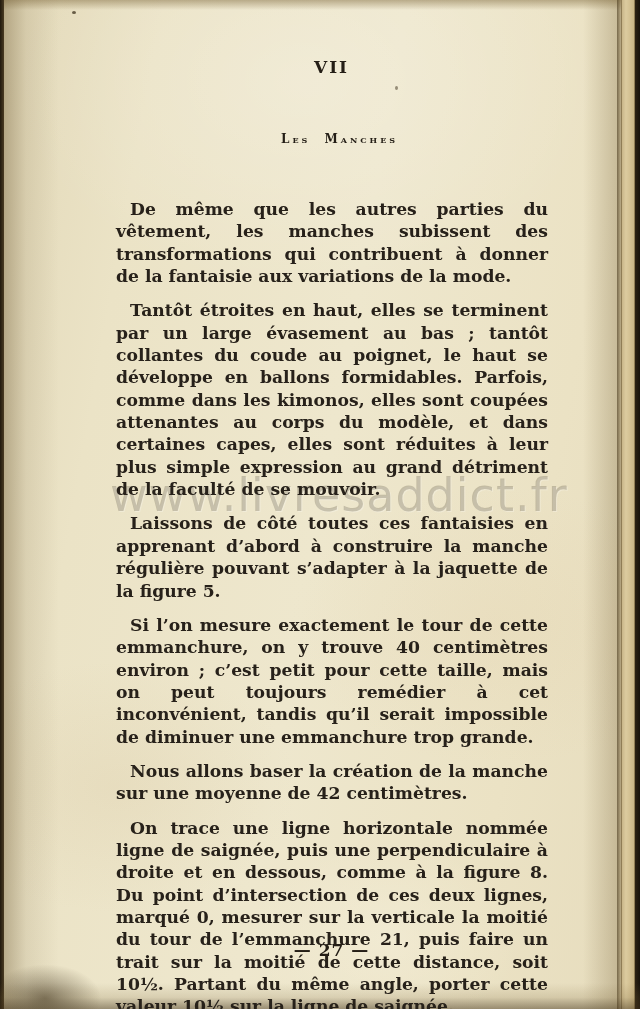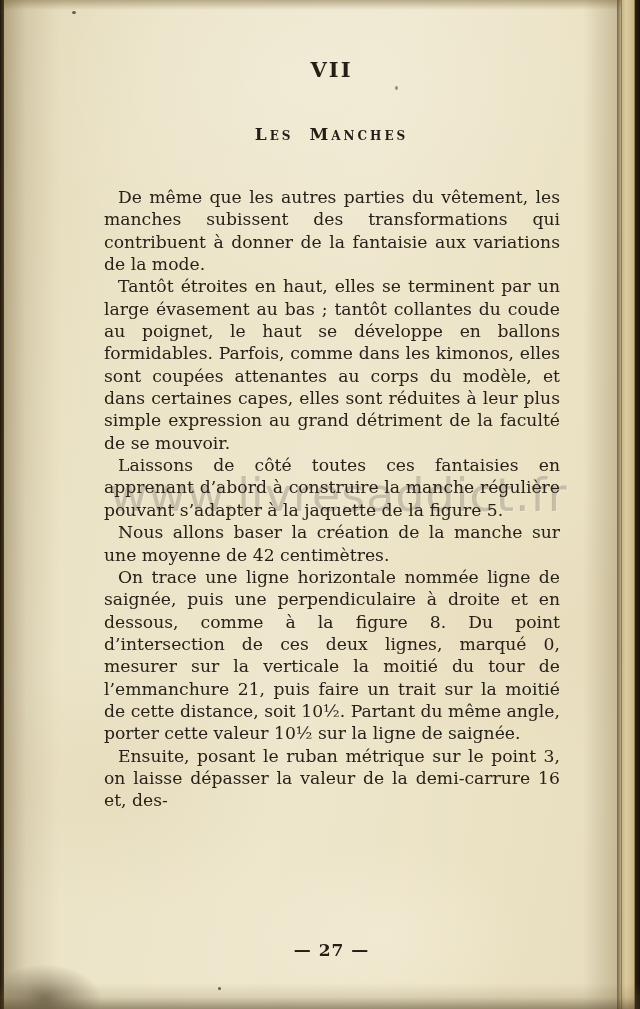--- a/index.html
+++ b/index.html
@@ -79,48 +79,49 @@
     text-shadow: 1px 1px 0 rgba(255,255,255,0.25);
     white-space: nowrap;
   }
 
   
   .chapter-num {
     position: absolute;
     left: 104px; top: 57px; width: 455px;
     margin: 0;
     text-align: center;
-    font-size: 21px;
+    font-size: 17px;
     font-weight: bold;
     letter-spacing: 2px;
     color: #241e16;
   }
   .chapter-title {
     position: absolute;
     left: 104px; top: 124px; width: 455px;
-    margin: 0;
+    margin: 8px;
     text-align: center;
     font-variant: small-caps;
-    font-size: 17px;
+    font-size: 12px;
     font-weight: bold;
     letter-spacing: 3px;
     word-spacing: 7px;
     color: #241e16;
   }
   .text-block {
     position: absolute;
     left: 104px; top: 186px; width: 456px;
     color: #27211a;
     font-size: 17.2px;
     line-height: 22.35px;
     text-align: justify;
   }
   .text-block p {
-    margin: 0;
+    margin: 12px;
     text-indent: 14px;
+    font-weight: bold;
   }
   .page-number {
     position: absolute;
     left: 104px; top: 940px; width: 455px;
     text-align: center;
     font-size: 17px;
     font-weight: bold;
     letter-spacing: 1px;
     color: #241e16;
   }
@@ -146,20 +147,21 @@
   <div class="watermark">www.livresaddict.fr</div>
 
   <h2 class="chapter-num">VII</h2>
 
   <h1 class="chapter-title">Les Manches</h1>
 
   <div class="text-block">
     <p>De même que les autres parties du vêtement, les manches subissent des transformations qui contribuent à donner de la fantaisie aux variations de la mode.</p>
     <p>Tantôt étroites en haut, elles se terminent par un large évasement au bas ; tantôt collantes du coude au poignet, le haut se développe en ballons formidables. Parfois, comme dans les kimonos, elles sont coupées attenantes au corps du modèle, et dans certaines capes, elles sont réduites à leur plus simple expression au grand détriment de la faculté de se mouvoir.</p>
     <p>Laissons de côté toutes ces fantaisies en apprenant d’abord à construire la manche régulière pouvant s’adapter à la jaquette de la figure 5.</p>
+    <p>Si l’on mesure exactement le tour de cette emmanchure, on y trouve 40 centimètres environ ; c’est petit pour cette taille, mais on peut toujours remédier à cet inconvénient, tandis qu’il serait impossible de diminuer une emmanchure trop grande.</p>
     <p>Nous allons baser la création de la manche sur une moyenne de 42 centimètres.</p>
     <p>On trace une ligne horizontale nommée ligne de saignée, puis une perpendiculaire à droite et en dessous, comme à la figure 8. Du point d’intersection de ces deux lignes, marqué 0, mesurer sur la verticale la moitié du tour de l’emmanchure 21, puis faire un trait sur la moitié de cette distance, soit 10½. Partant du même angle, porter cette valeur 10½ sur la ligne de saignée.</p>
     <p>Ensuite, posant le ruban métrique sur le point 3, on laisse dépasser la valeur de la demi-carrure 16 et, des-</p>
   </div>
 
   <div class="page-number">— 27 —</div>
 
 </div>
 
 </body></html>

